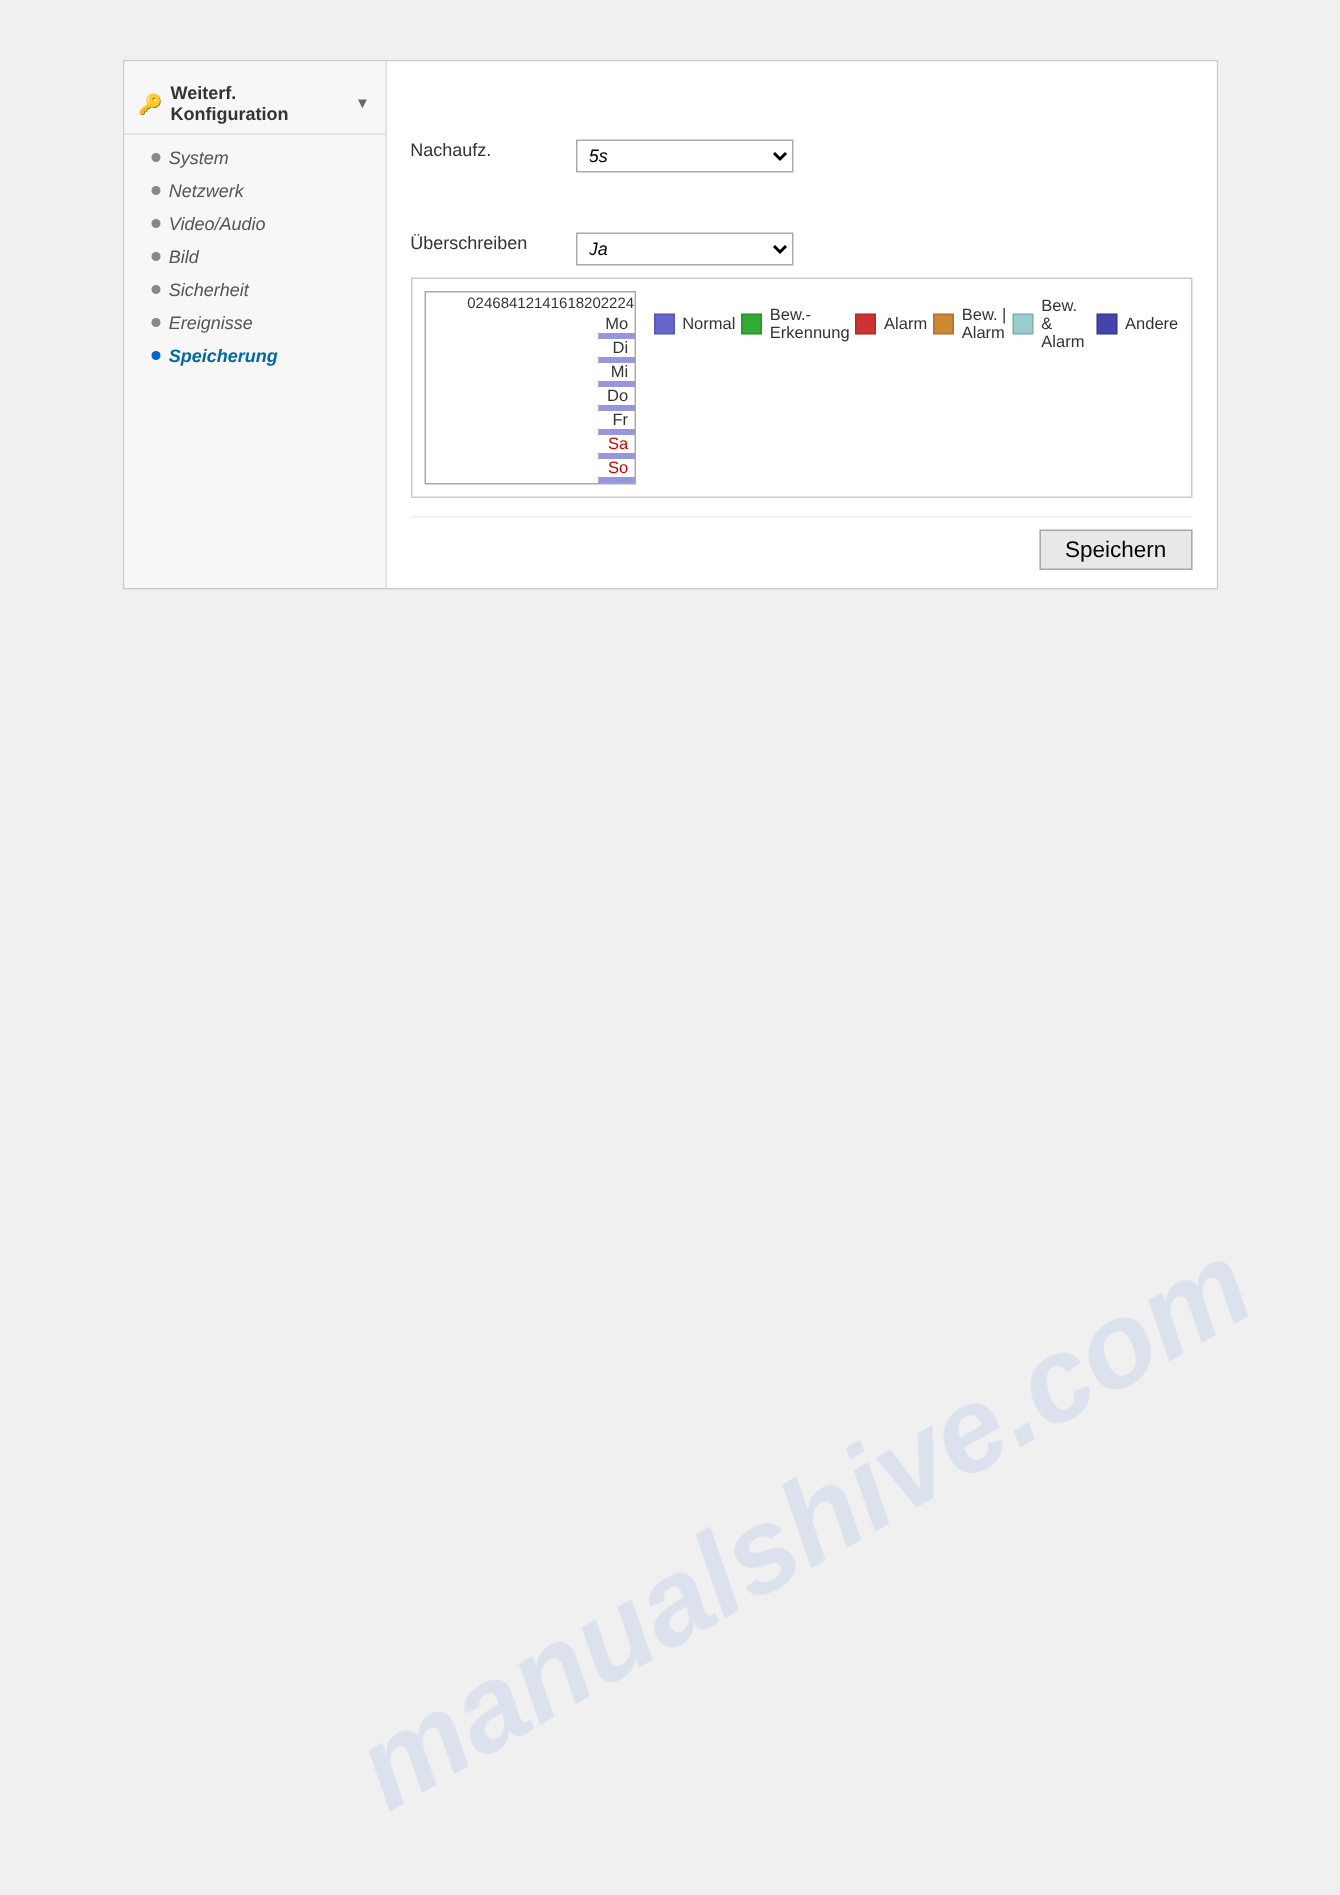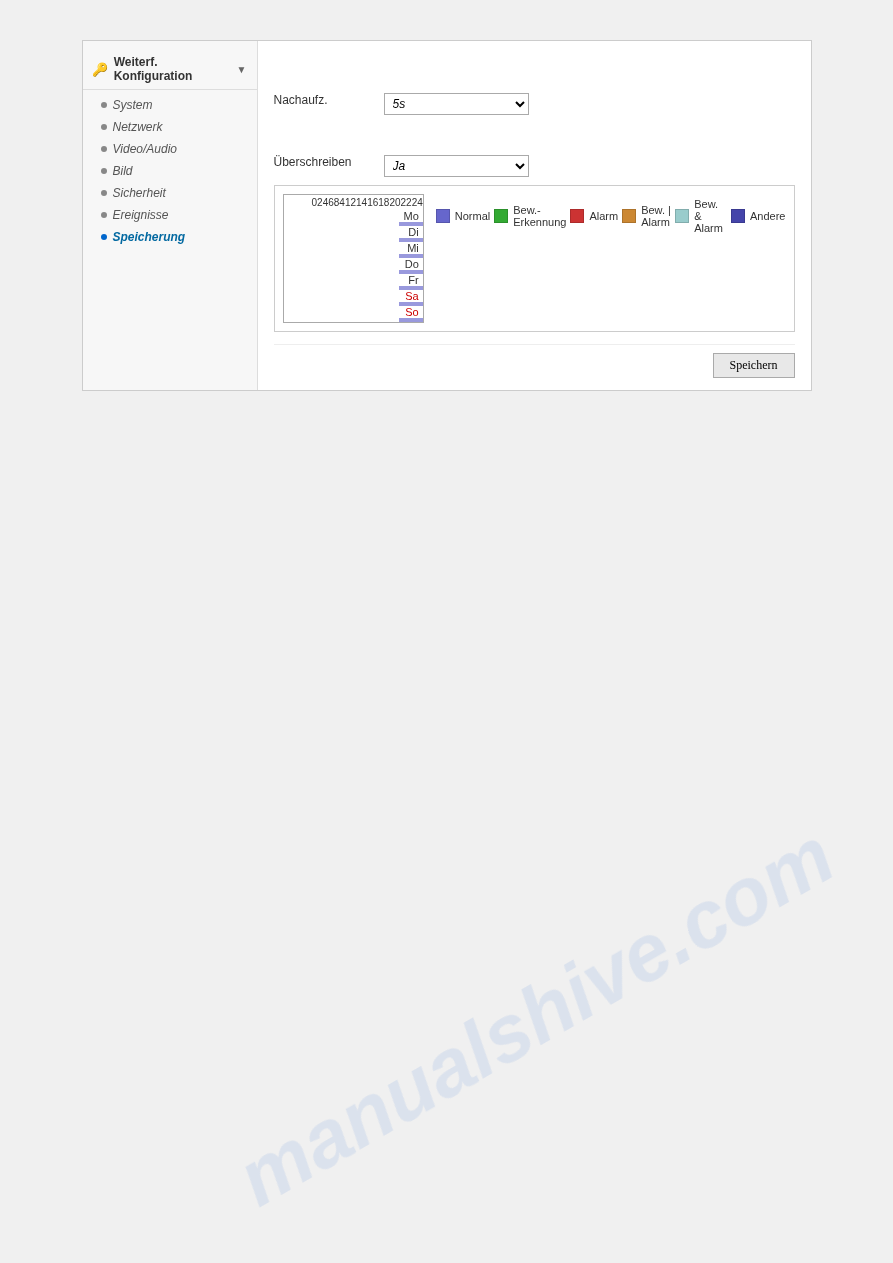--- a/index.html
+++ b/index.html
@@ -225,25 +225,24 @@
     .footer-row {
       display: flex;
       justify-content: flex-end;
       margin-top: 12px;
       padding-top: 8px;
       border-top: 1px solid #eee;
     }
 
     .speichern-btn {
       padding: 4px 16px;
-      font-size: 12px;
+      font-size: 15px;
       background: #e8e8e8;
       border: 1px solid #aaa;
       cursor: pointer;
-      font-family: Liberation Serif, serif;
     }
 
     .watermark {
       position: fixed;
       bottom: 200px;
       left: 200px;
       font-size: 80px;
       color: rgba(100, 150, 220, 0.15);
       transform: rotate(-30deg);
       pointer-events: none;

